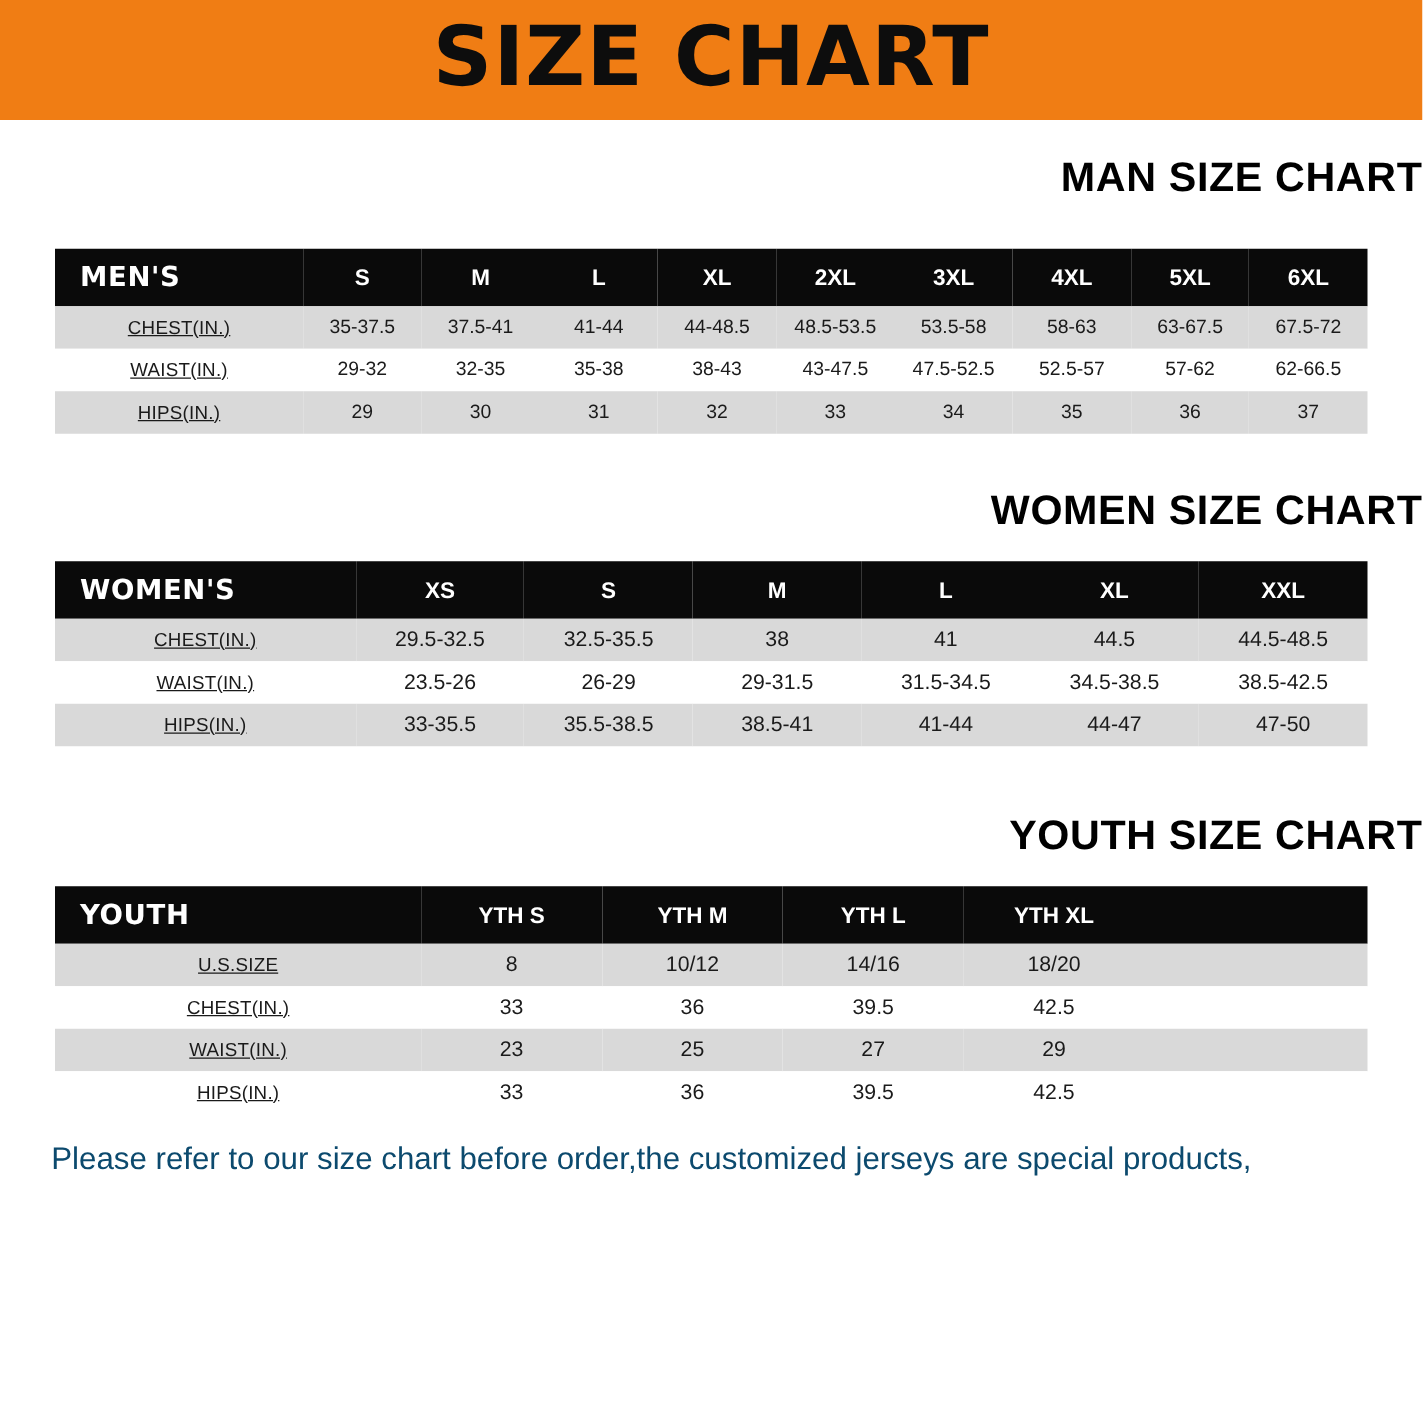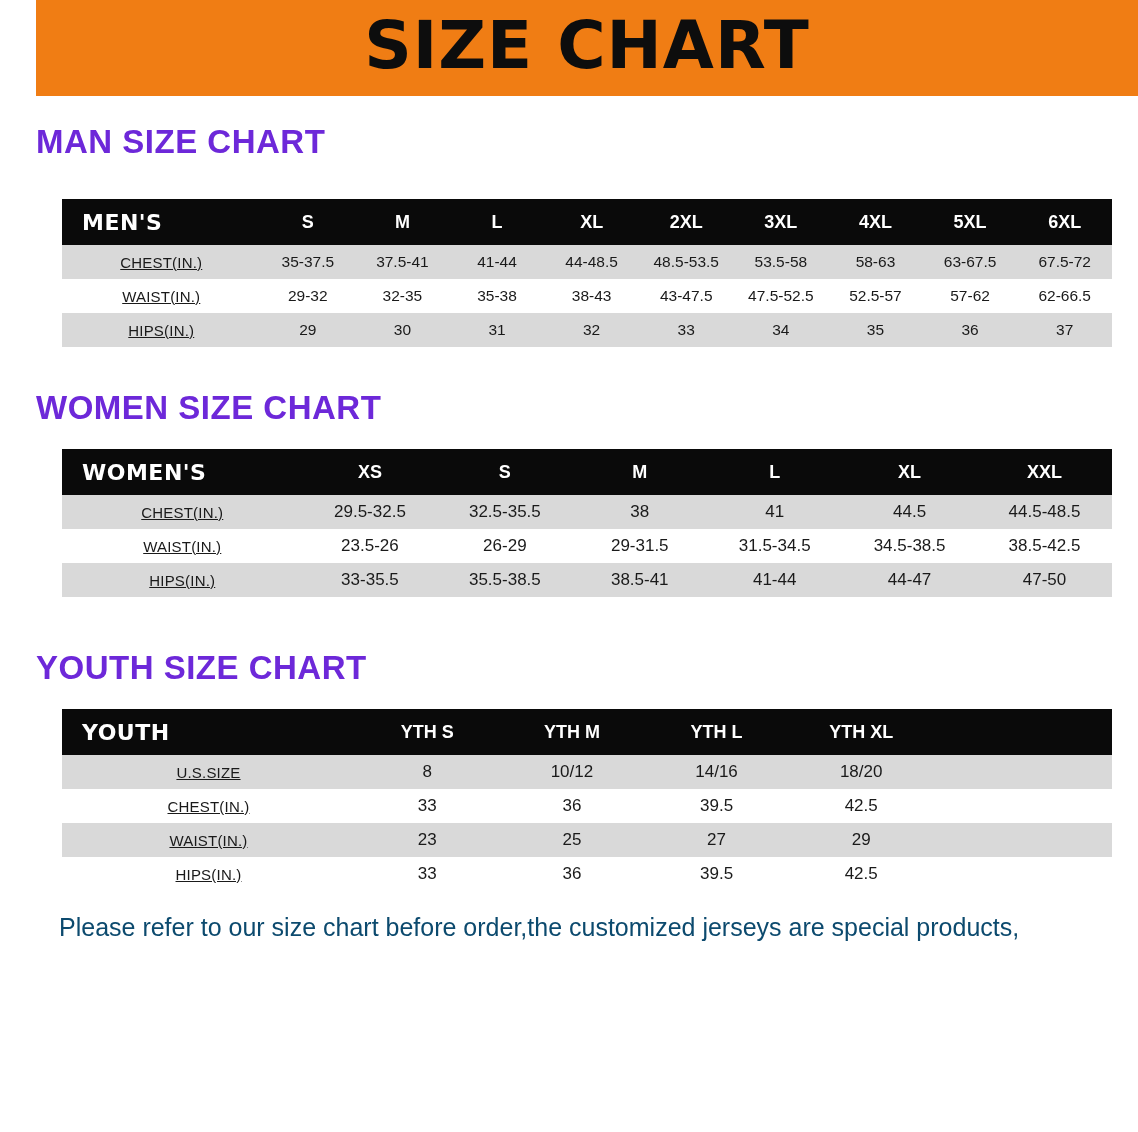--- a/index.html
+++ b/index.html
@@ -13,21 +13,20 @@
     font-family: "Liberation Sans", sans-serif;
     overflow: hidden;
   }
 
   .page {
     width: 1138px;
     height: 1132px;
     position: relative;
     background: #ffffff;
     box-sizing: border-box;
-    padding-left: 36px;
   }
 
   
   .banner {
     height: 96px;
     background: #f07d14;
     display: flex;
     align-items: center;
     justify-content: center;
   }
@@ -36,25 +35,25 @@
     font-weight: bold;
     font-size: 66px;
     letter-spacing: 1px;
     color: #0d0d0d;
     line-height: 1;
     padding-bottom: 4px;
   }
 
   
   .section-title {
-    text-align: left;
+    text-align: right;
     font-family: "Liberation Sans", sans-serif;
     font-weight: bold;
     font-size: 33px;
-    color: #6d28d9;
+    color: #000000;
     letter-spacing: 0.5px;
   }
   .st-man    { margin-top: 27px; margin-bottom: 0; }
   .st-women  { margin-top: 42px; margin-bottom: 0; }
   .st-youth  { margin-top: 52px; margin-bottom: 0; }
 
   
   .table-wrap {
     width: 1050px;
     margin: 0 auto;

